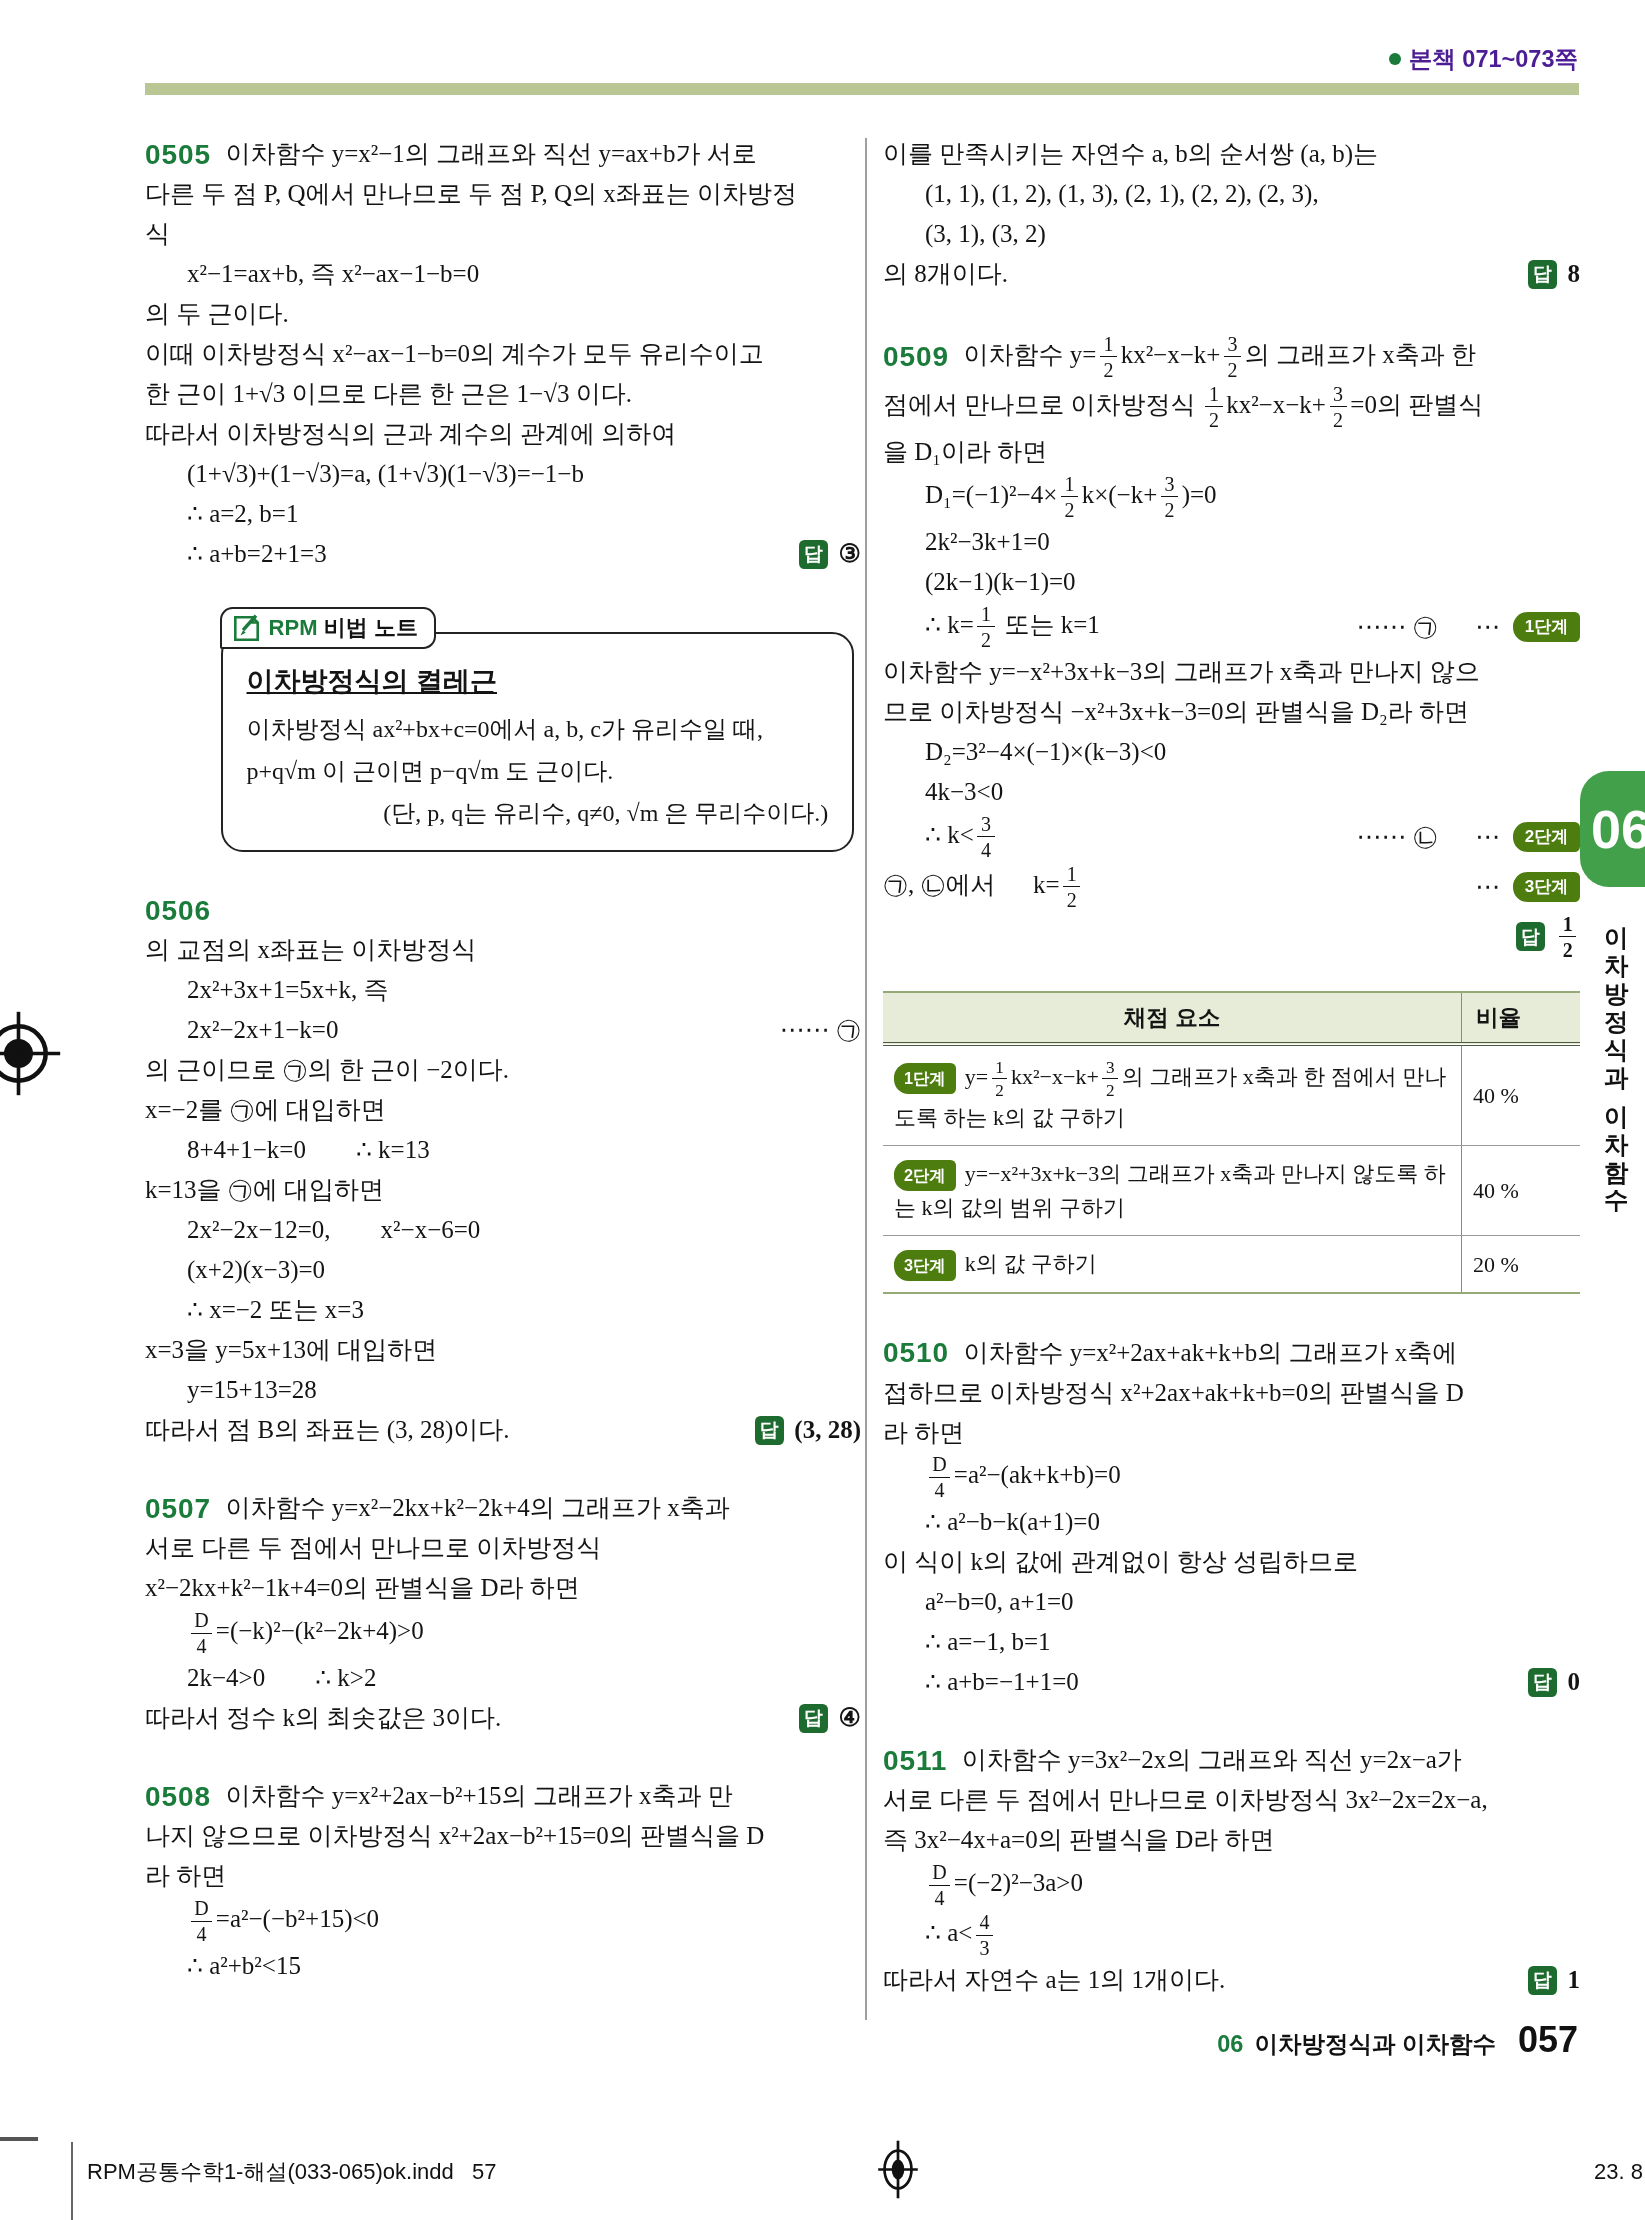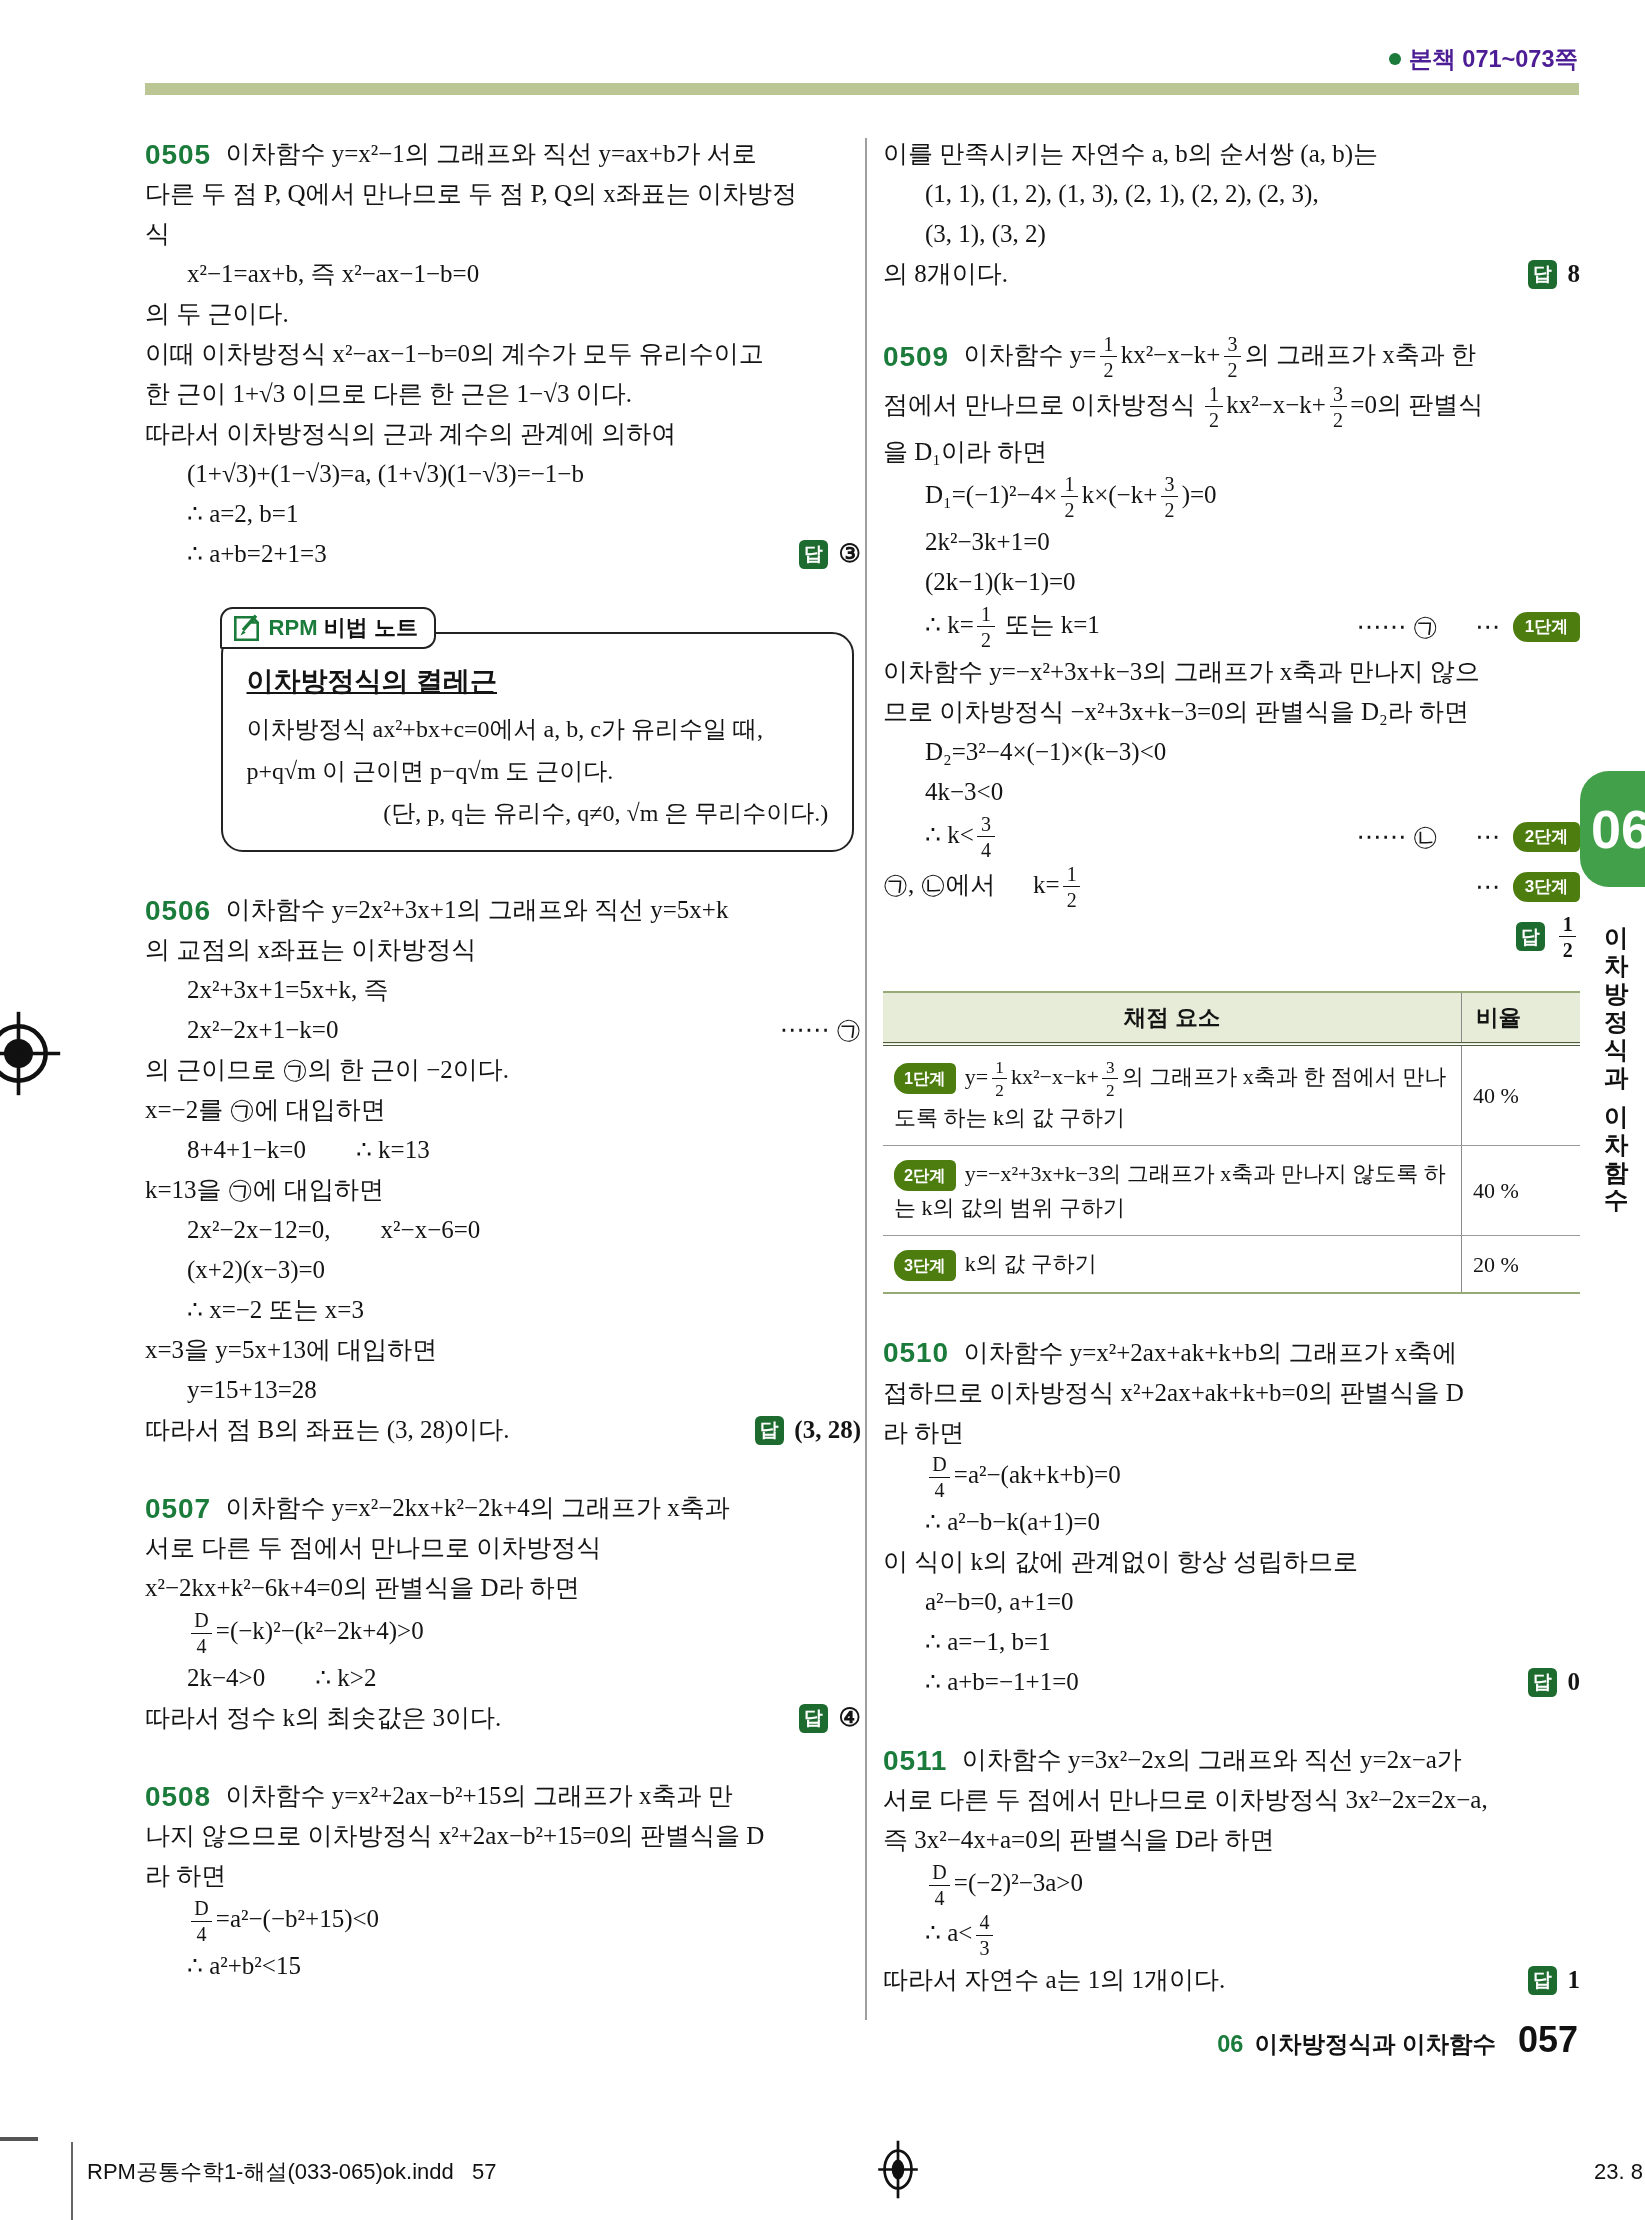--- a/index.html
+++ b/index.html
@@ -156,21 +156,20 @@
         <div class="line">
           <span class="ltext">p+q√m 이 근이면 p−q√m 도 근이다.</span>
         </div>
         <div class="line alr">
           <span class="ltext">(단, p, q는 유리수, q≠0, √m 은 무리수이다.)</span>
         </div>
       </div>
       <div class="problem">
         <div class="line">
           <span class="pnum">0506</span>
-          <span class="ltext">이차함수 y=2x²+3x+1의 그래프와 직선 y=5x+k</span>
         </div>
         <div class="line">
           <span class="ltext">의 교점의 x좌표는 이차방정식</span>
         </div>
         <div class="line ind">
           <span class="ltext">2x²+3x+1=5x+k, 즉</span>
         </div>
         <div class="line ind">
           <span class="ltext">2x²−2x+1−k=0</span>
           <span class="spacer"></span>
@@ -212,21 +211,21 @@
       </div>
       <div class="problem">
         <div class="line">
           <span class="pnum">0507</span>
           <span class="ltext">이차함수 y=x²−2kx+k²−2k+4의 그래프가 x축과</span>
         </div>
         <div class="line">
           <span class="ltext">서로 다른 두 점에서 만나므로 이차방정식</span>
         </div>
         <div class="line">
-          <span class="ltext">x²−2kx+k²−6k+4=0의 판별식을 D라 하면</span>
+          <span class="ltext">x²−2kx+k²−1k+4=0의 판별식을 D라 하면</span>
         </div>
         <div class="line ind">
           <span class="ltext"><span class="frac"><span class="fnum">D</span><span class="fden">4</span></span>=(−k)²−(k²−2k+4)&gt;0</span>
         </div>
         <div class="line ind">
           <span class="ltext">2k−4&gt;0        ∴ k&gt;2</span>
         </div>
         <div class="line">
           <span class="ltext">따라서 정수 k의 최솟값은 3이다.</span>
           <span class="spacer"></span>

